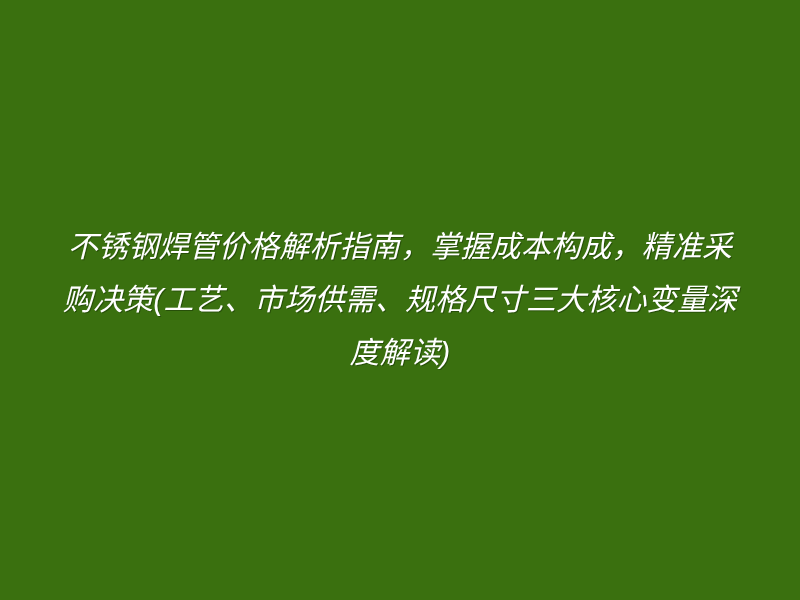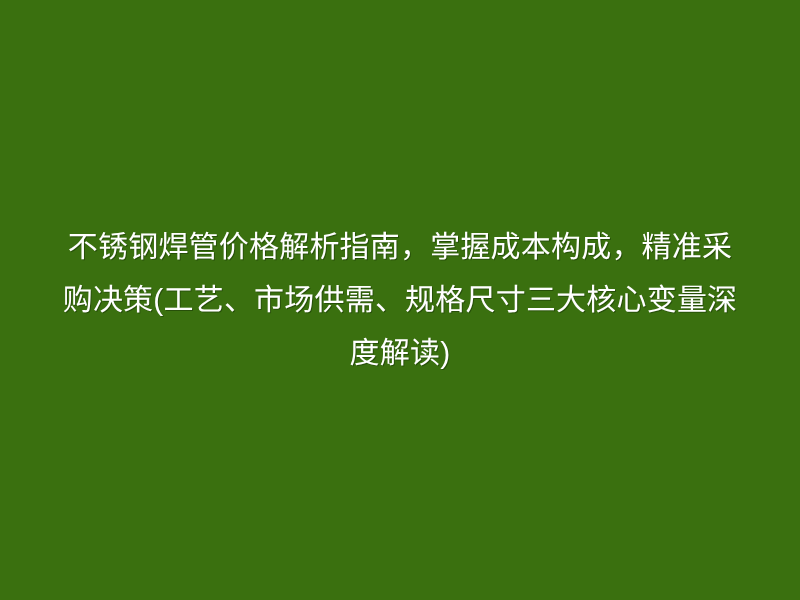--- a/index.html
+++ b/index.html
@@ -18,20 +18,21 @@
 
   .title-card {
     position: relative;
     box-sizing: border-box;
     width: 800px;
     height: 600px;
     background-color: #3a700f;
     display: flex;
     align-items: center;
     justify-content: center;
+    font-style: italic;
   }
 
   .title-block {
     box-sizing: border-box;
     width: 700px;
     padding: 0 4px;
     margin-top: -2px;
   }
 
   .title-text {

